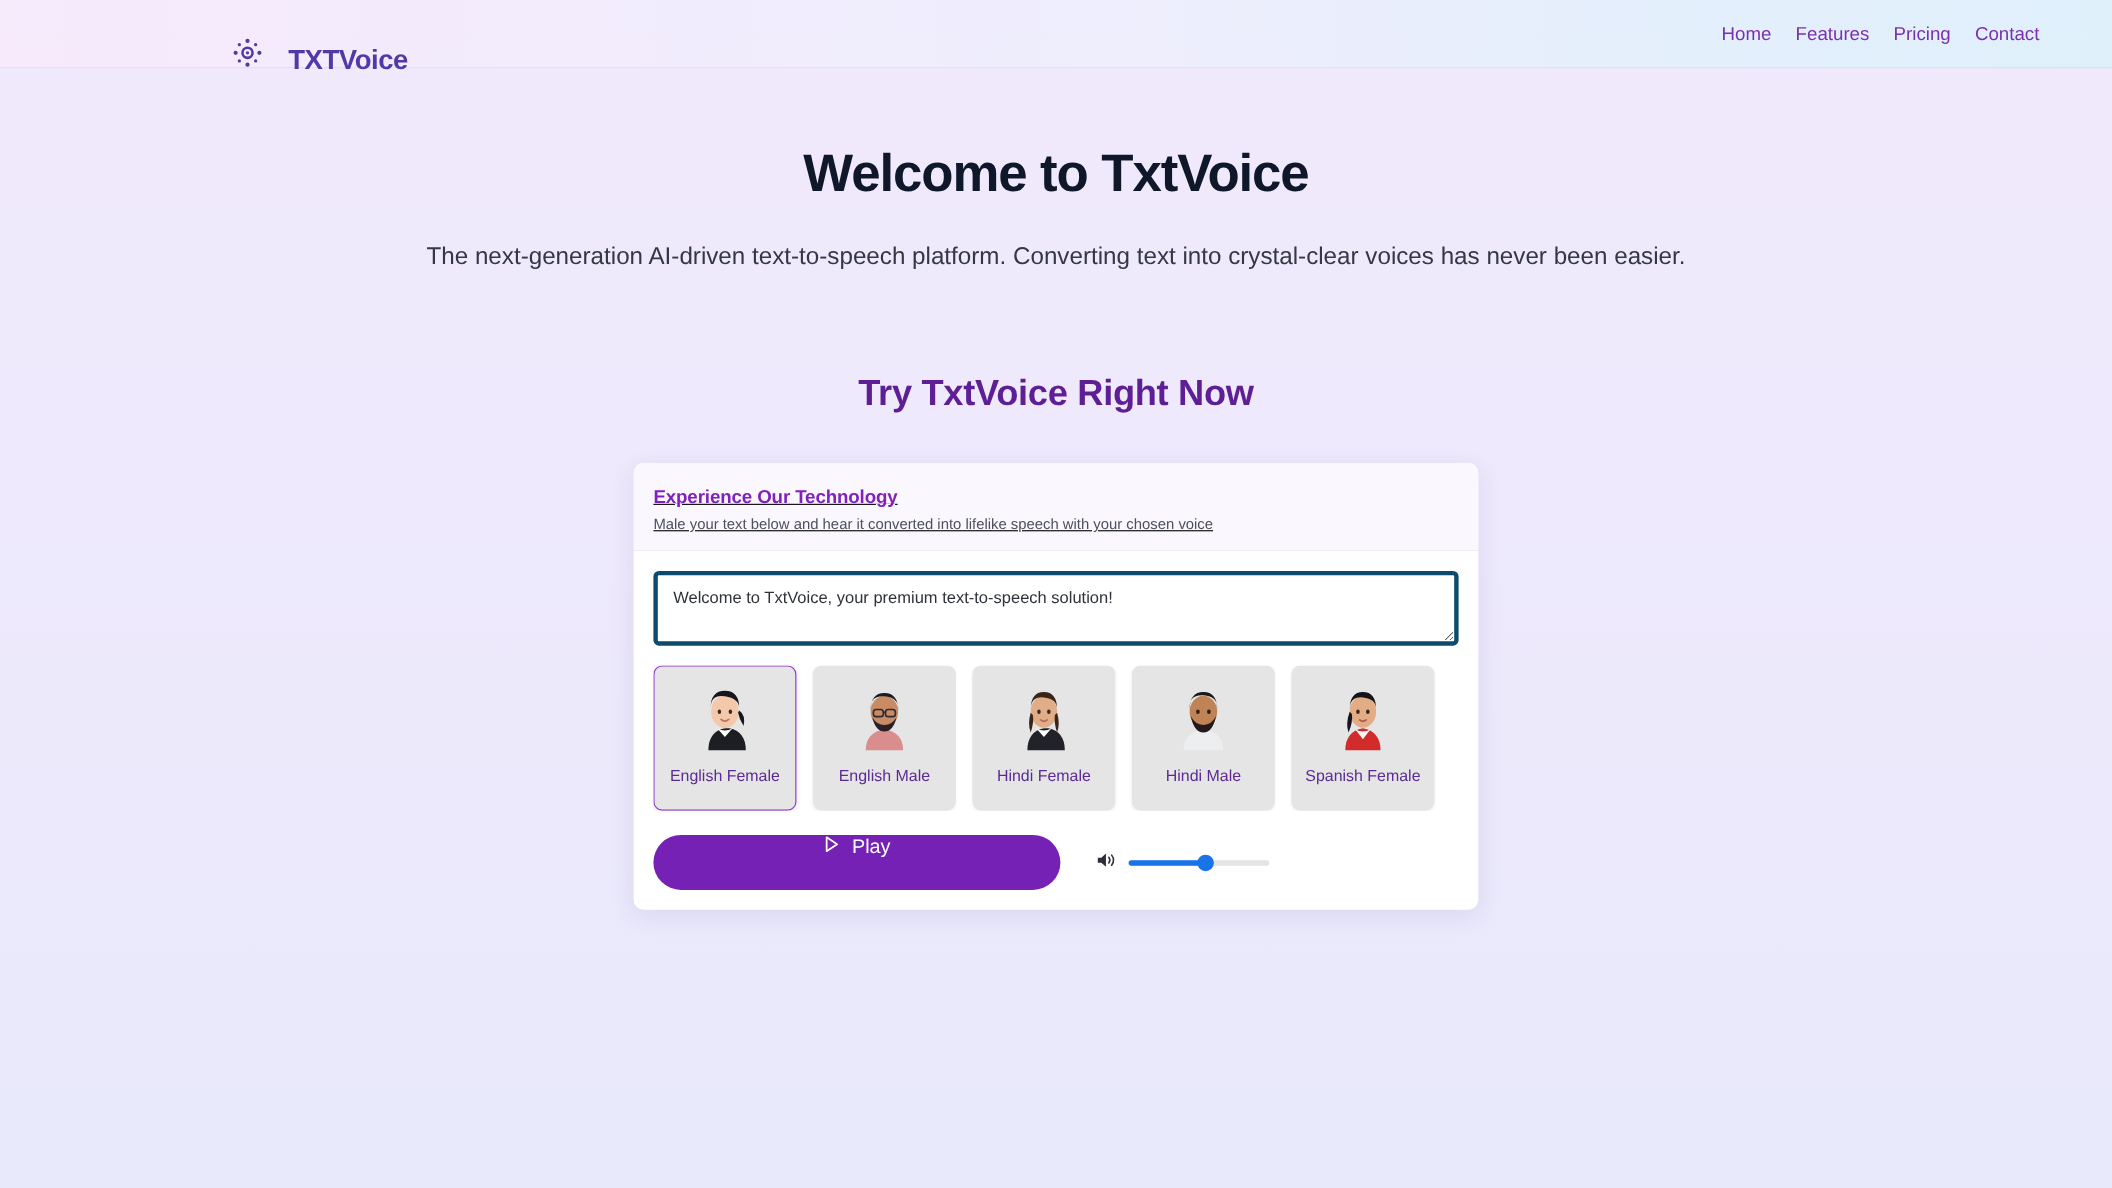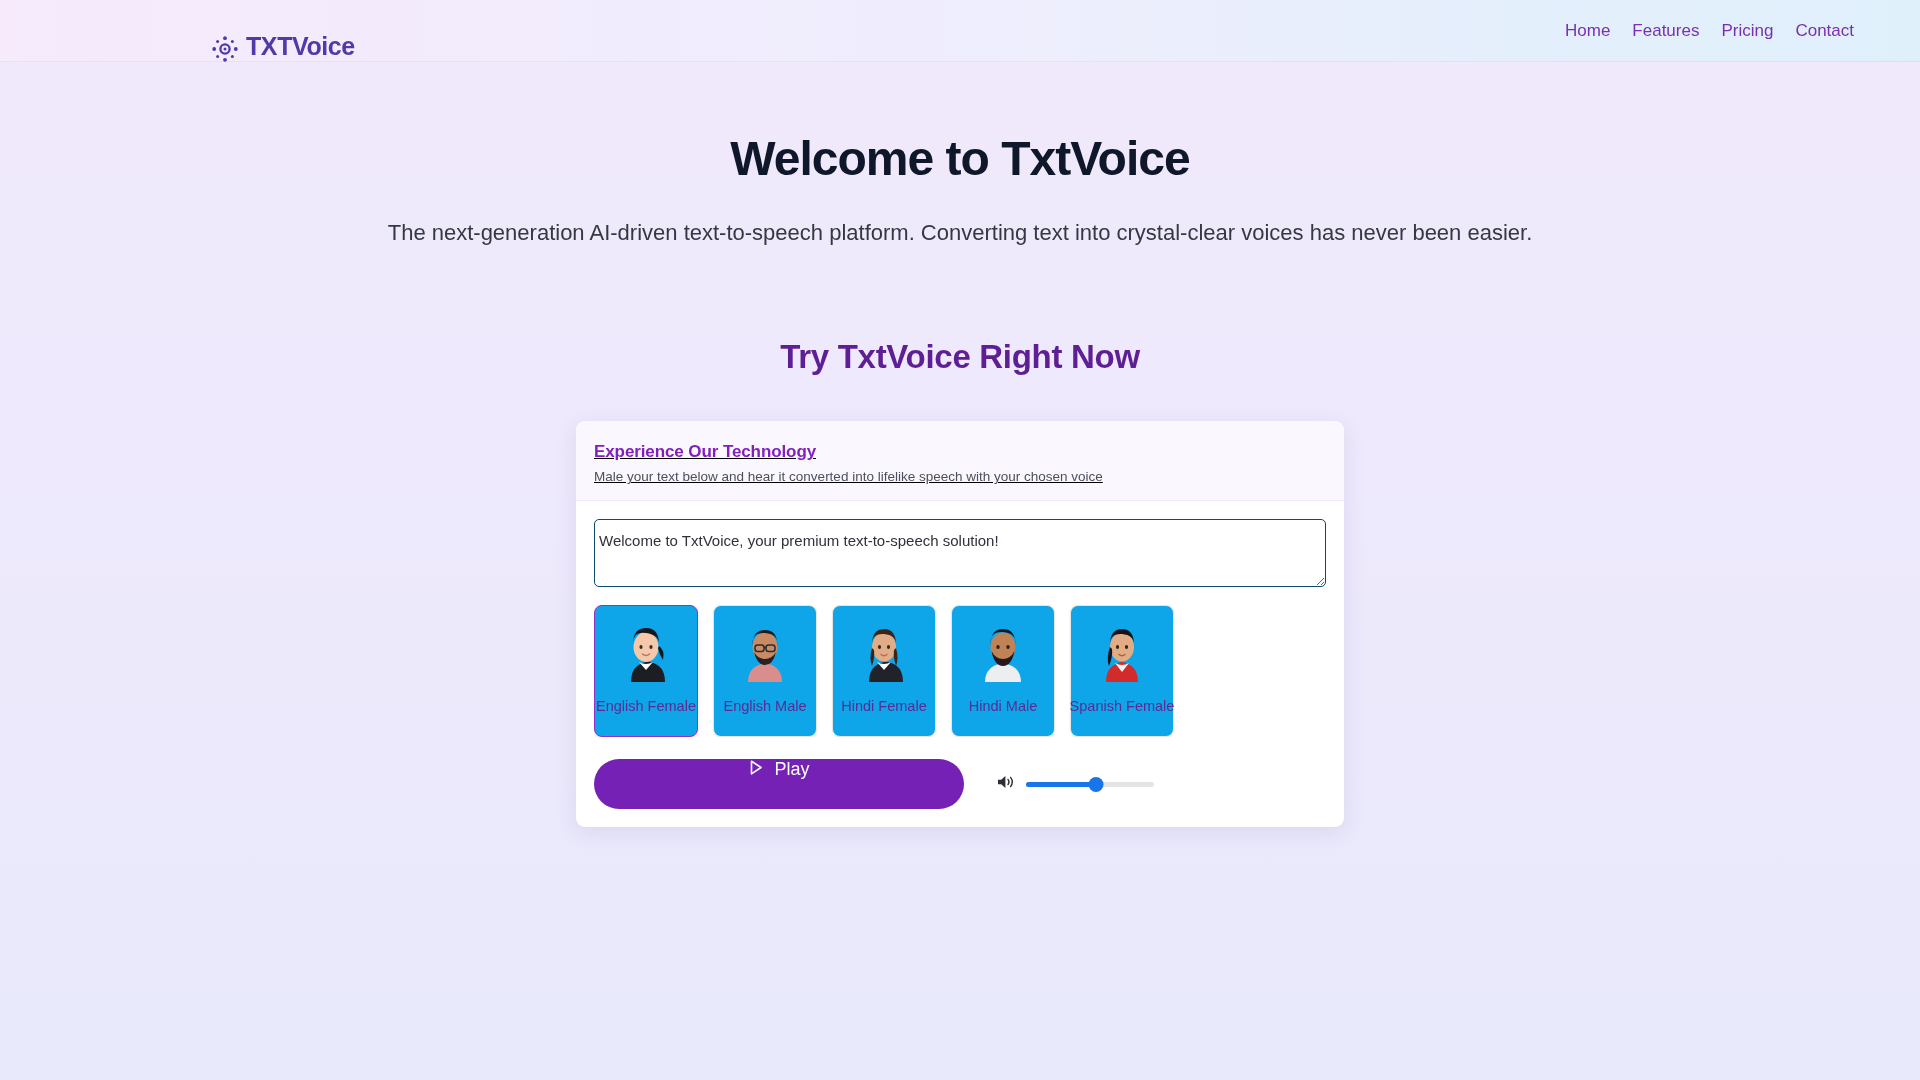--- a/index.html
+++ b/index.html
@@ -25,22 +25,22 @@
     align-items: center;
     justify-content: space-between;
     padding: 0 66px 0 210px;
     border-bottom: 1px solid rgba(160,140,200,0.12);
     position: relative;
     z-index: 5;
   }
 
   .brand {
     display: flex;
-    align-items: flex-start;
-    gap: 6px;
+    align-items: flex-end;
+    gap: 22px;
     cursor: pointer;
     margin-top: 40px;
   }
   .brand-mark { display: block; }
   .brand-name {
     font-size: 25px;
     font-weight: 700;
     color: #4f3aa8;
     letter-spacing: -0.4px;
     line-height: 1;
@@ -131,45 +131,45 @@
     color: #4c505c;
   }
 
   .demo-card-body {
     padding: 18px;
   }
 
   .tts-textarea {
     width: 100%;
     height: 68px;
-    border: 1px solid #0c4a6e;
+    border: 4px solid #0c4a6e;
     border-radius: 5px;
-    padding: 12px 4px;
+    padding: 12px 14px;
     font-size: 15px;
     font-family: inherit;
     color: #2f323a;
     resize: vertical;
     outline: none;
     display: block;
   }
 
   
   .voice-strip {
     margin-top: 18px;
     display: flex;
     gap: 15px;
     overflow: hidden;
   }
   .voice-card {
     flex: 0 0 auto;
-    width: 104px;
+    width: 130px;
     height: 132px;
     border: 1px solid #e3e5ea;
     border-radius: 8px;
-    background: #0ea5e9;
+    background: #e5e5e5;
     display: flex;
     flex-direction: column;
     align-items: center;
     justify-content: flex-start;
     padding-top: 10px;
     cursor: pointer;
     box-shadow: 0 1px 3px rgba(0,0,0,0.05);
   }
   .voice-card.selected {
     border: 1.5px solid #8d31c7;

